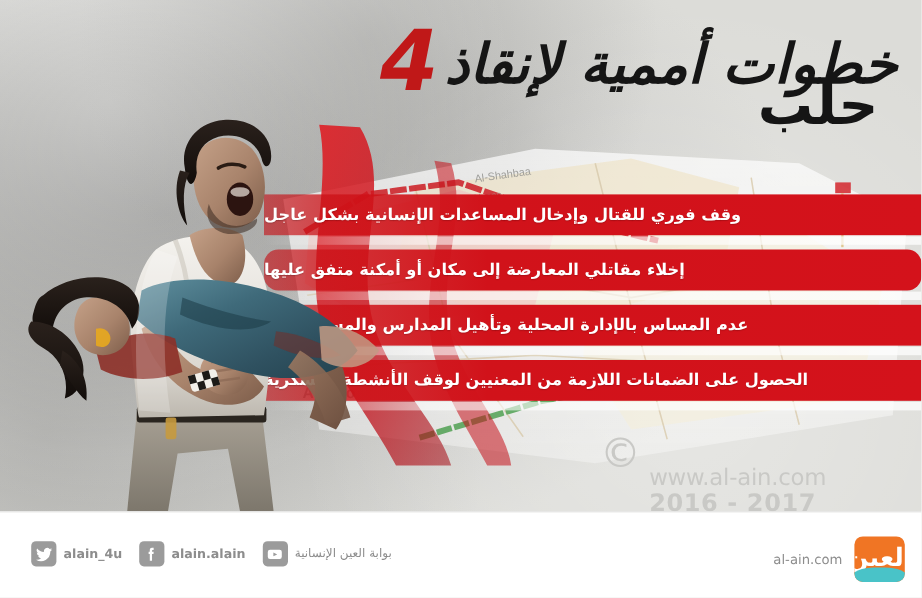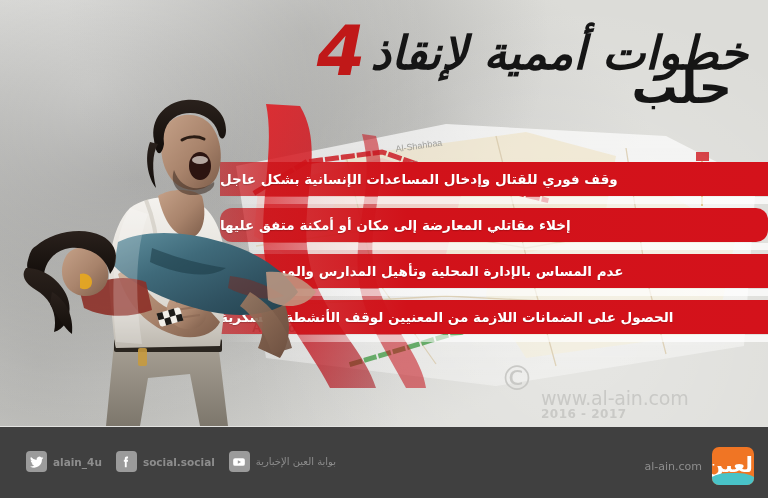--- a/index.html
+++ b/index.html
@@ -165,35 +165,35 @@
   }
   #wm-url {
     font-size: 19px;
     font-weight: normal;
     line-height: 1.05;
     color: #c9c9c6;
     letter-spacing: -0.2px;
     margin-top: 27px;
   }
   #wm-years {
-    font-size: 12px;
+    font-size: 20px;
     font-weight: bold;
     color: #c9c9c6;
     letter-spacing: 0.5px;
     margin-top: -2px;
   }
 
   
   #footer {
     position: absolute;
     left: 0;
     top: 426px;
     width: 768px;
     height: 72px;
-    background: #404040;
+    background: #ffffff;
     border-top: 1px solid #e3e3e1;
     box-sizing: border-box;
   }
   #social {
     position: absolute;
     left: 26px;
     top: 24px;
     display: flex;
     align-items: center;
     gap: 14px;
@@ -483,31 +483,31 @@
         <span class="shandle">alain_4u</span>
       </div>
 
 
       <div class="social-item">
         <span class="sicon">
           <svg width="14" height="14" viewBox="0 0 24 24" aria-hidden="true">
             <path fill="#ffffff" d="M15.5 8.2h-2.3V6.7c0-.7.4-.9.8-.9h1.5V2.6h-2.3c-2.6 0-3.2 1.9-3.2 3.2v2.4H8.3v3.2H10V21h3.2v-9.6h2.1z"></path>
           </svg>
         </span>
-        <span class="shandle">social.social</span>
+        <span class="shandle">alain.alain</span>
       </div>
 
       <div class="social-item">
         <span class="sicon">
           <svg width="14" height="14" viewBox="0 0 24 24" aria-hidden="true">
             <rect x="2" y="5.5" width="20" height="13" rx="3.2" fill="#ffffff"></rect>
             <path d="M10 9.2 L15.4 12 L10 14.8 Z" fill="#9b9b9b"></path>
           </svg>
         </span>
-        <span class="shandle ar">بوابة العين الإخبارية</span>
+        <span class="shandle ar">بوابة العين الإنسانية</span>
       </div>
 
     </div>
 
     <div id="brand">
       <span id="brand-url">al-ain.com</span>
       <span id="brand-logo">
         <span class="glyph">العين</span>
         <span class="wave"></span>
       </span>

